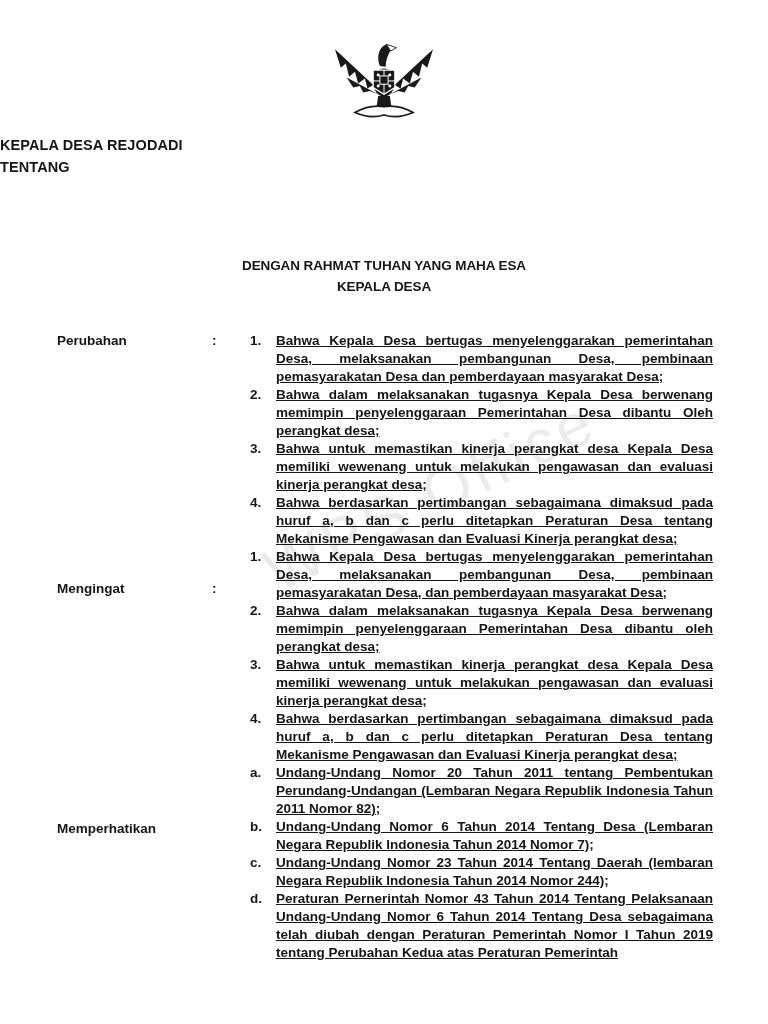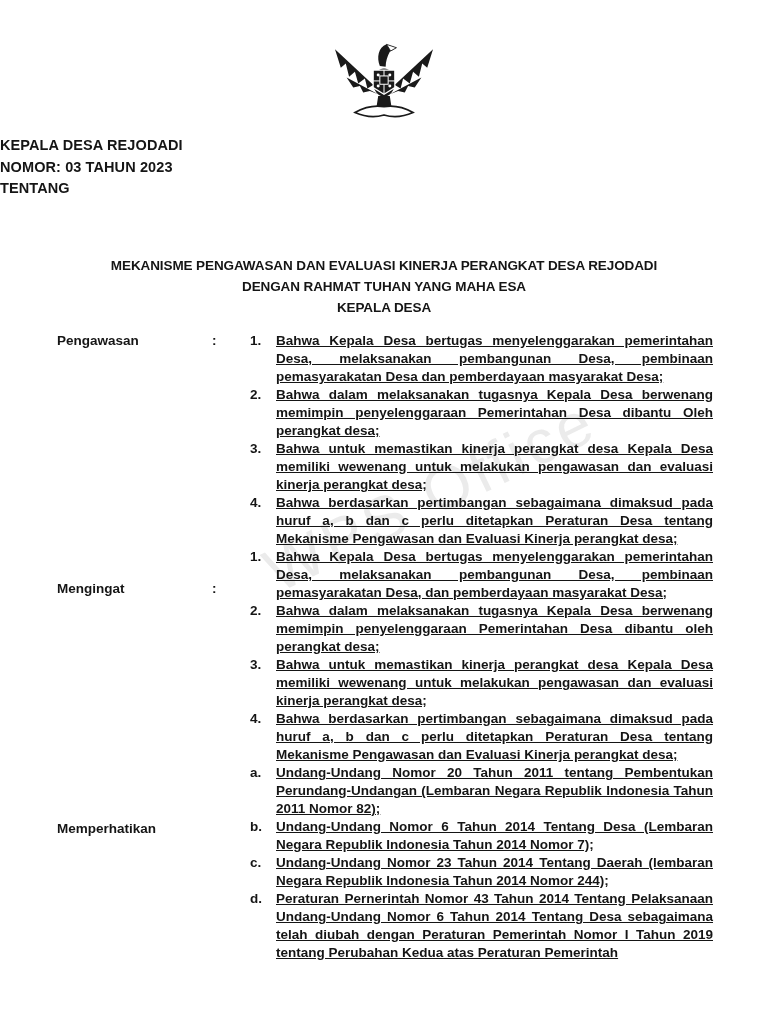--- a/index.html
+++ b/index.html
@@ -123,34 +123,32 @@
       <circle cx="72" cy="56" r="1.8" fill="#ffffff"></circle>
 
       <path d="M58 68 L55 88 L60 82 L63 92 L67 84 L71 92 L73 82 L75 88 L72 68 Z" fill="#1a1a1a"></path>
 
       <path d="M30 88 Q48 78 65 81 Q82 78 100 88 Q82 96 65 91 Q48 96 30 88 Z" fill="#ffffff" stroke="#1a1a1a" stroke-width="2"></path>
     </svg>
   </div>
 
   <div class="header-block">
     <div>KEPALA DESA REJODADI</div>
-    <div>NOMOR: 03 TAHUN 2023</div>
     <div>TENTANG</div>
   </div>
 
   <div class="title-block">
-    <div>MEKANISME PENGAWASAN DAN EVALUASI KINERJA PERANGKAT DESA REJODADI</div>
     <div>DENGAN RAHMAT TUHAN YANG MAHA ESA</div>
     <div>KEPALA DESA</div>
   </div>
 
   <div class="body-block">
 
     <div class="section">
-      <div class="sec-label">Pengawasan</div>
+      <div class="sec-label">Perubahan</div>
       <div class="sec-colon">:</div>
       <div class="sec-items">
         <div class="item">
           <span class="marker">1.</span>
           <span class="text">Bahwa Kepala Desa bertugas menyelenggarakan pemerintahan Desa, melaksanakan pembangunan Desa, pembinaan pemasyarakatan Desa dan pemberdayaan masyarakat Desa;</span>
         </div>
         <div class="item">
           <span class="marker">2.</span>
           <span class="text">Bahwa dalam melaksanakan tugasnya Kepala Desa berwenang memimpin penyelenggaraan Pemerintahan Desa dibantu Oleh perangkat desa;</span>
         </div>

